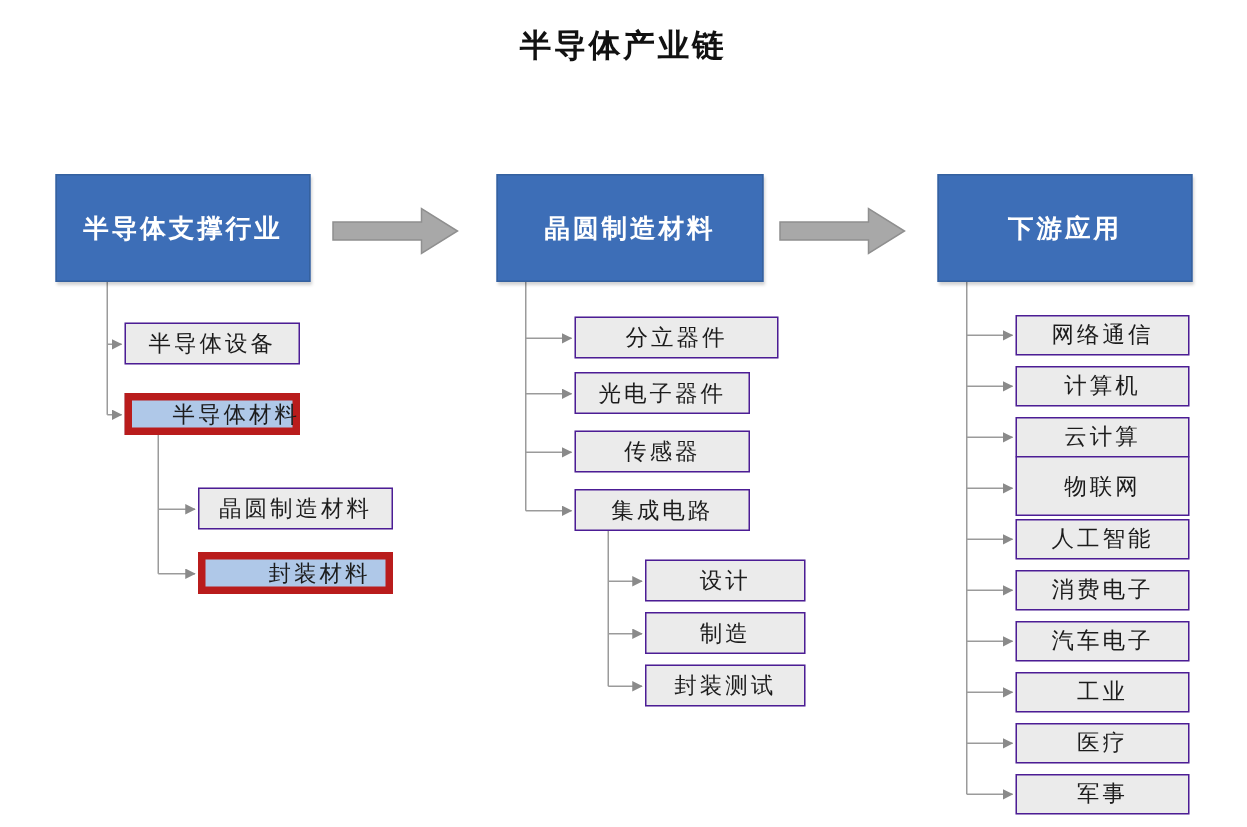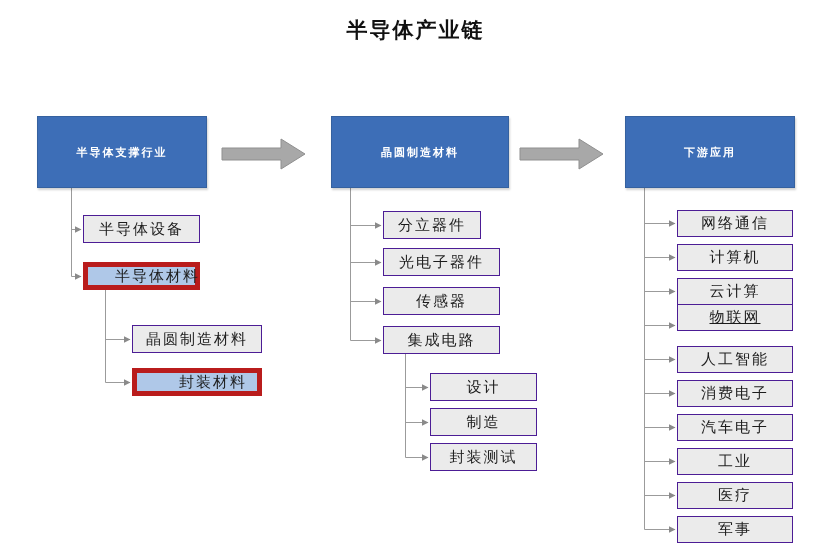--- a/index.html
+++ b/index.html
@@ -29,21 +29,21 @@
     pointer-events: none;
   }
   .hdr {
     position: absolute;
     background: #3D6EB7;
     border: 1px solid #35619f;
     color: #ffffff;
     display: flex;
     align-items: center;
     justify-content: center;
-    font-size: 11px;
+    font-size: 17px;
     font-weight: bold;
     letter-spacing: 2px;
     box-sizing: border-box;
     box-shadow: 1px 2px 2px rgba(0,0,0,0.18);
   }
   .box {
     position: absolute;
     display: flex;
     align-items: center;
     justify-content: center;
@@ -117,32 +117,32 @@
 
   <div class="hdr" style="left:37px; top:116px; width:170px; height:72px;">半导体支撑行业</div>
   <div class="hdr" style="left:331px; top:116px; width:178px; height:72px;">晶圆制造材料</div>
   <div class="hdr" style="left:625px; top:116px; width:170px; height:72px;">下游应用</div>
 
   <div class="box gray" style="left:83px; top:215px; width:117px; height:28px;">半导体设备</div>
   <div class="box hl" style="left:83px; top:262px; width:117px; height:28px;">半导体材料</div>
   <div class="box gray" style="left:132px; top:325px; width:130px; height:28px;">晶圆制造材料</div>
   <div class="box hl" style="left:132px; top:368px; width:130px; height:28px;">封装材料</div>
 
-  <div class="box gray" style="left:383px; top:211px; width:98px; height:28px;">分立器件</div>
+  <div class="box gray" style="left:383px; top:211px; width:136px; height:28px;">分立器件</div>
   <div class="box gray" style="left:383px; top:248px; width:117px; height:28px;">光电子器件</div>
   <div class="box gray" style="left:383px; top:287px; width:117px; height:28px;">传感器</div>
   <div class="box gray" style="left:383px; top:326px; width:117px; height:28px;">集成电路</div>
   <div class="box gray" style="left:430px; top:373px; width:107px; height:28px;">设计</div>
   <div class="box gray" style="left:430px; top:408px; width:107px; height:28px;">制造</div>
   <div class="box gray" style="left:430px; top:443px; width:107px; height:28px;">封装测试</div>
 
   <div class="box gray" style="left:677px; top:210px; width:116px; height:27px;">网络通信</div>
   <div class="box gray" style="left:677px; top:244px; width:116px; height:27px;">计算机</div>
   <div class="box gray" style="left:677px; top:278px; width:116px; height:27px;">云计算</div>
-  <div class="box gray" style="left:677px; top:304px; width:116px; height:27px;text-decoration:underline;">物联网</div>
+  <div class="box gray" style="left:677px; top:304px; width:116px; height:40px;">物联网</div>
   <div class="box gray" style="left:677px; top:346px; width:116px; height:27px;">人工智能</div>
   <div class="box gray" style="left:677px; top:380px; width:116px; height:27px;">消费电子</div>
   <div class="box gray" style="left:677px; top:414px; width:116px; height:27px;">汽车电子</div>
   <div class="box gray" style="left:677px; top:448px; width:116px; height:27px;">工业</div>
   <div class="box gray" style="left:677px; top:516px; width:116px; height:27px;">军事</div>
   <div class="box gray" style="left:677px; top:482px; width:116px; height:27px;">医疗</div>
 
 </div>
 
 </body></html>

